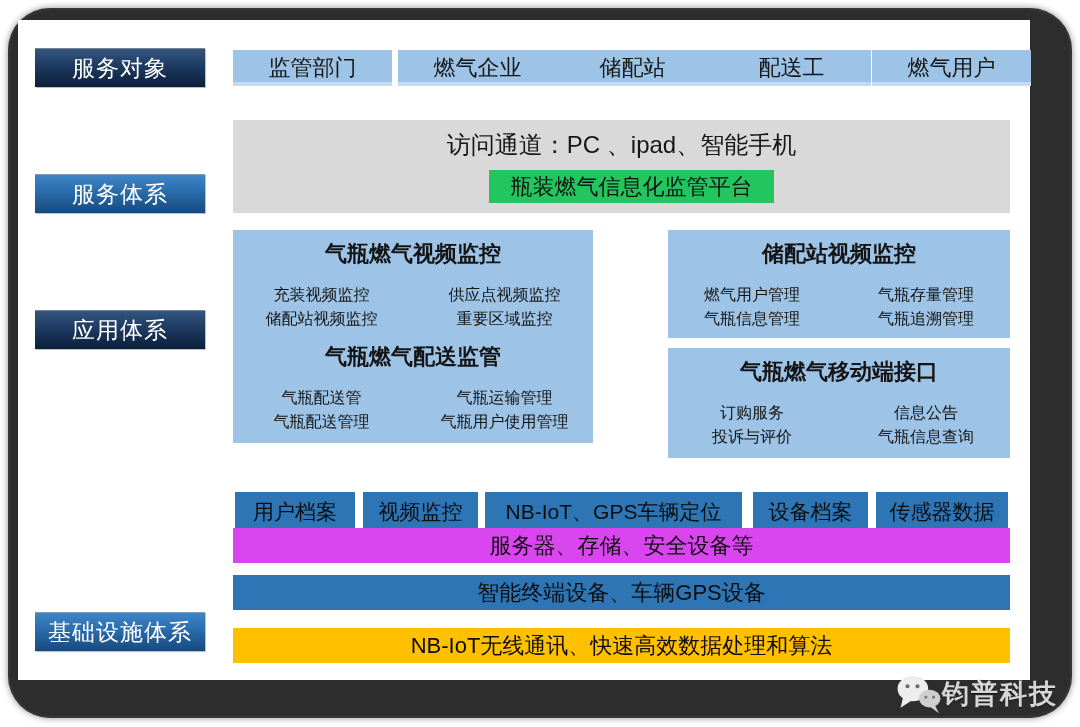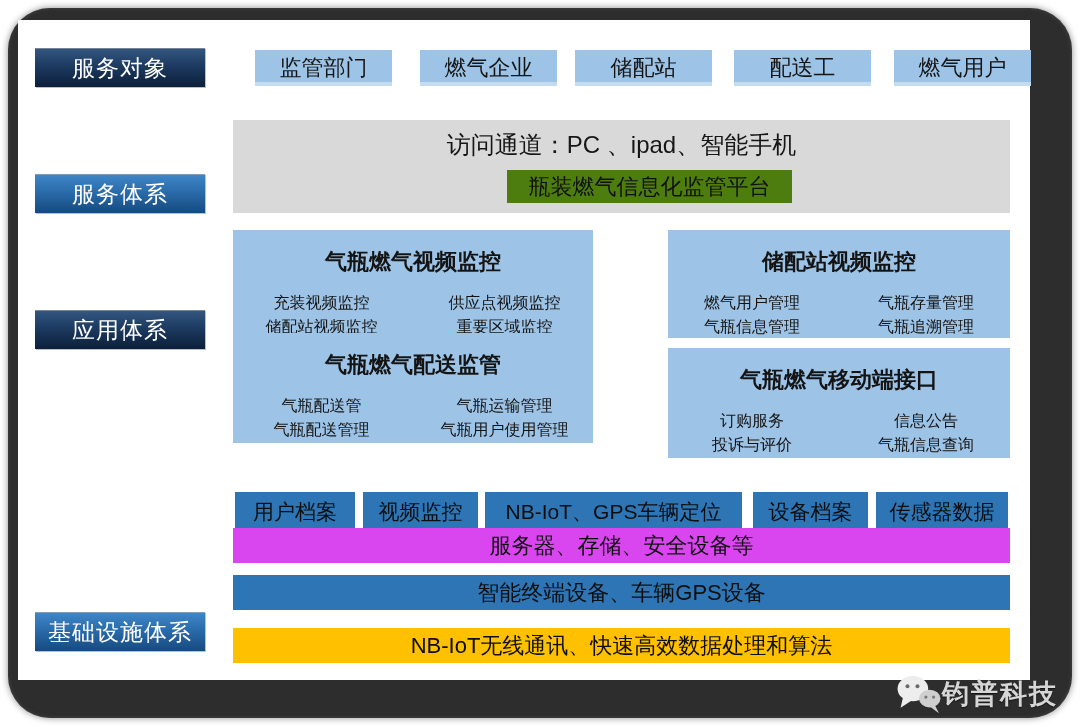--- a/index.html
+++ b/index.html
@@ -15,36 +15,36 @@
   
   .layer-label{position:absolute;left:17px;width:170px;height:38px;
     display:flex;align-items:center;justify-content:center;
     color:#ffffff;font-size:23px;font-weight:500;letter-spacing:1px;
     border-top:1px solid rgba(255,255,255,.45);
     box-shadow:1px 1px 0 rgba(0,0,0,.25);}
   .layer-dark{background:linear-gradient(#33567f 0%,#1d3a61 45%,#0b1f3a 100%);}
   .layer-bright{background:linear-gradient(#3f86c6 0%,#2a6bab 45%,#164a7e 100%);margin-top:24px;}
 
   
-  .svc-box{position:absolute;top:30px;height:36px;width:137px;
+  .svc-box{position:absolute;top:30px;height:36px;width:159px;
     background:#9dc3e6;color:#161616;font-size:22px;font-weight:500;
     display:flex;align-items:center;justify-content:center;
-    box-shadow:inset 0 -4px 0 rgba(255,255,255,.40);margin-left:22px;}
+    box-shadow:inset 0 -4px 0 rgba(255,255,255,.40);}
 
   
   .channel-band{position:absolute;left:215px;top:100px;width:777px;height:93px;background:#d9d9d9;}
   .channel-text{position:absolute;left:0;top:9px;width:100%;text-align:center;
     color:#161616;font-size:24px;font-weight:500;}
-  .platform-bar{position:absolute;left:274px;top:50px;width:285px;height:33px;background:#4d7c0f;
+  .platform-bar{position:absolute;left:256px;top:50px;width:285px;height:33px;background:#22c55e;
     display:flex;align-items:center;justify-content:center;
     color:#111111;font-size:22px;font-weight:500;}
 
   
   .app-box{position:absolute;background:#9dc3e6;color:#141414;}
-  .app-title{text-align:center;font-size:22px;font-weight:700;padding-top:17px;}
+  .app-title{text-align:center;font-size:22px;font-weight:700;padding-top:9px;}
   .app-grid{display:grid;grid-template-columns:1fr 1fr;column-gap:6px;row-gap:1px;
     margin-top:14px;font-size:16px;font-weight:500;line-height:23px;}
   .app-grid span{text-align:center;white-space:nowrap;}
 
   
   .data-box{position:absolute;top:448px;height:40px;background:#2e75b6;color:#0e0e0e;
     font-size:21px;font-weight:500;display:flex;align-items:center;justify-content:center;
     white-space:nowrap;margin-top:24px;}
 
   

